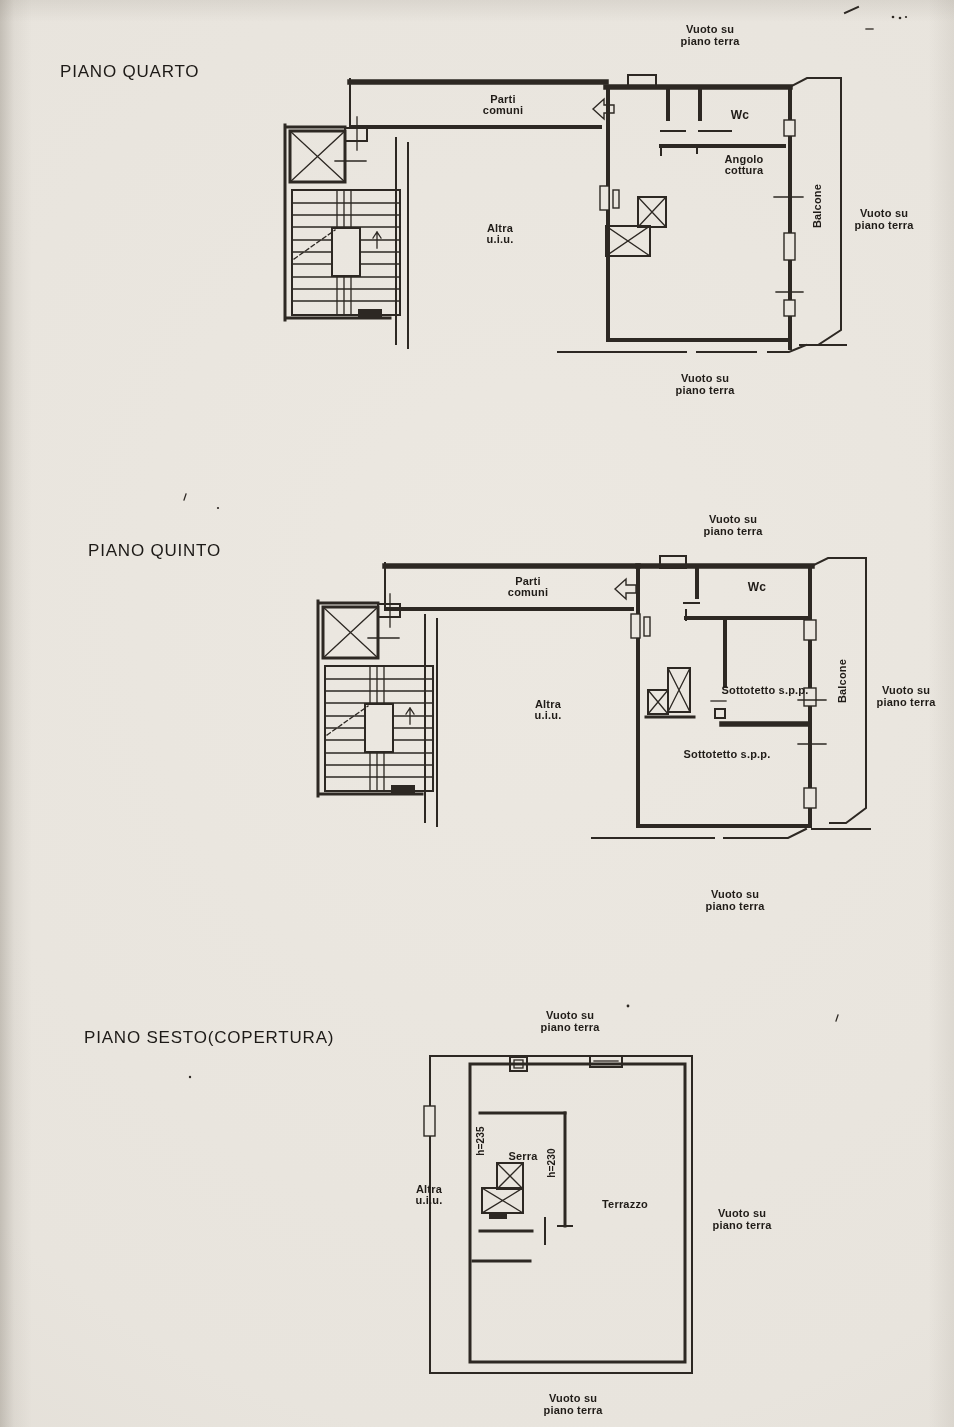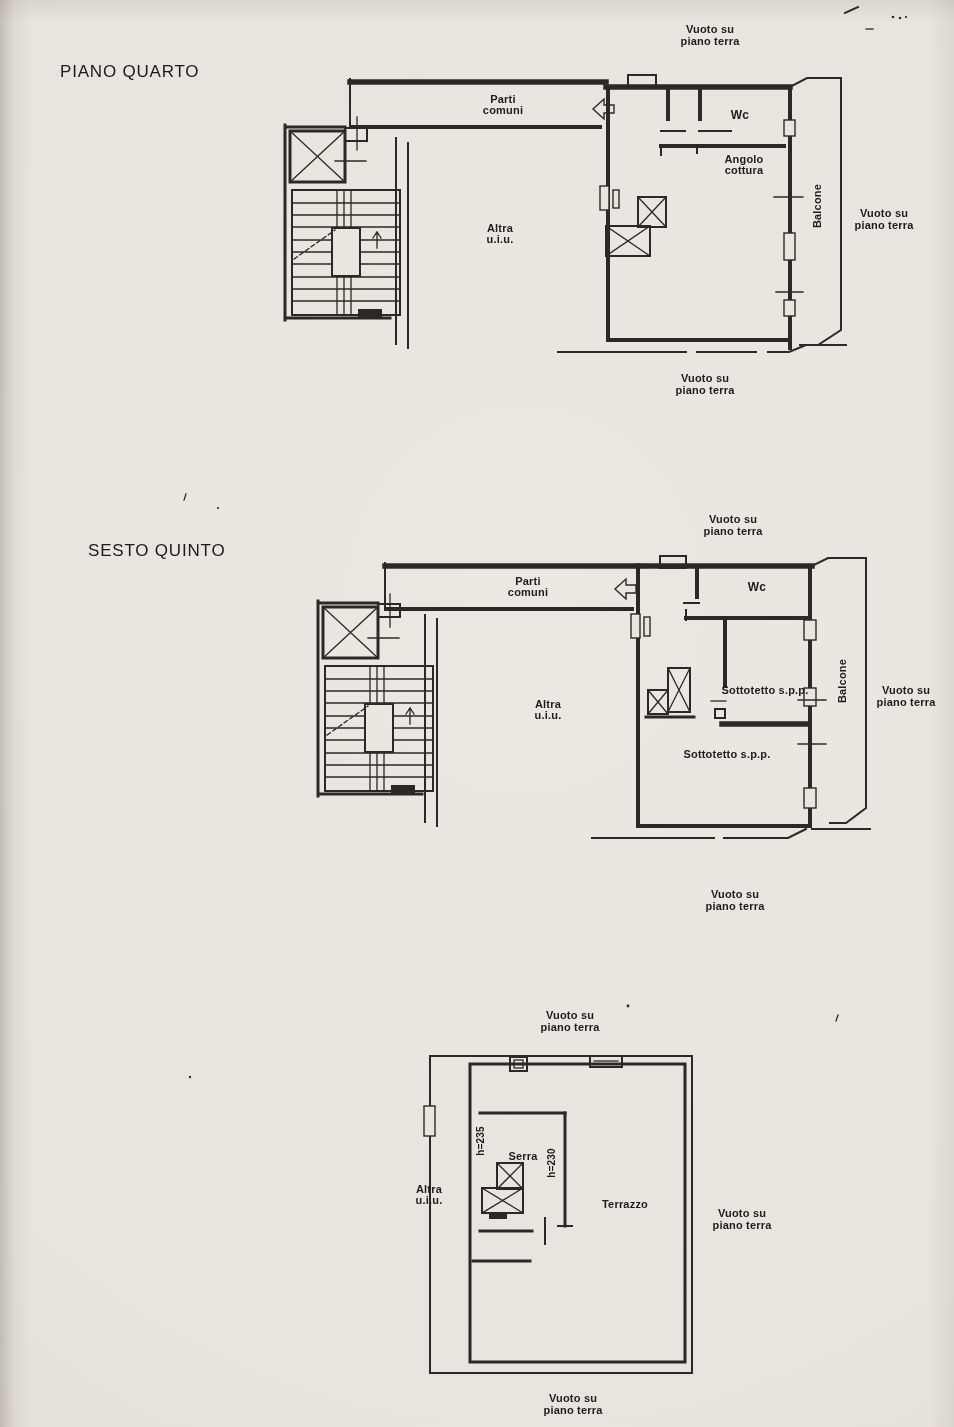--- a/index.html
+++ b/index.html
@@ -41,21 +41,22 @@
   }
   svg text.big{font-size:12px;}
   svg text.small{font-size:10px;}
 </style>
 </head>
 <body>
 
 <div class="page">
 
   <div class="title" id="t1">PIANO QUARTO</div>
-  <div class="title" id="t2">SESTO QUINTO</div>
+  <div class="title" id="t2">PIANO QUINTO</div>
+  <div class="title" id="t3">PIANO SESTO(COPERTURA)</div>
 
   <svg class="plan-svg" style="top:0" width="954" height="470" viewBox="0 0 954 470">
 
     <g>
       <path class="w5" d="M350,82 H606"></path>
       <path class="w2" d="M350,79 V128"></path>
       <path class="w4" d="M352,127 H600"></path>
     </g>
 
     <path class="wf" d="M593,109 L604,99 V105 H614 V113 H604 V119 Z"></path>

